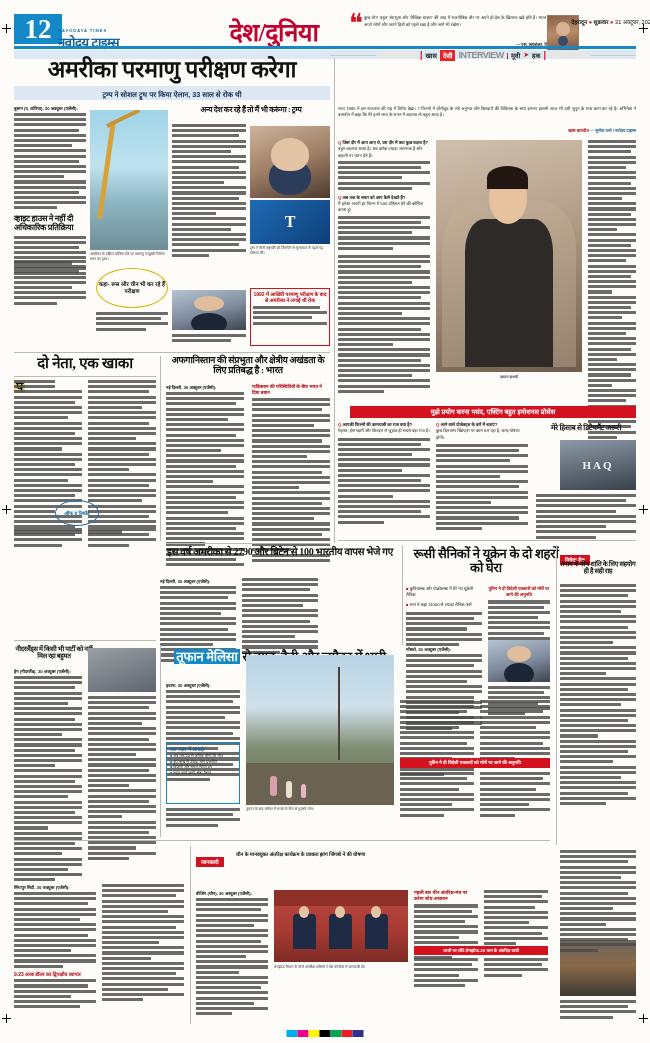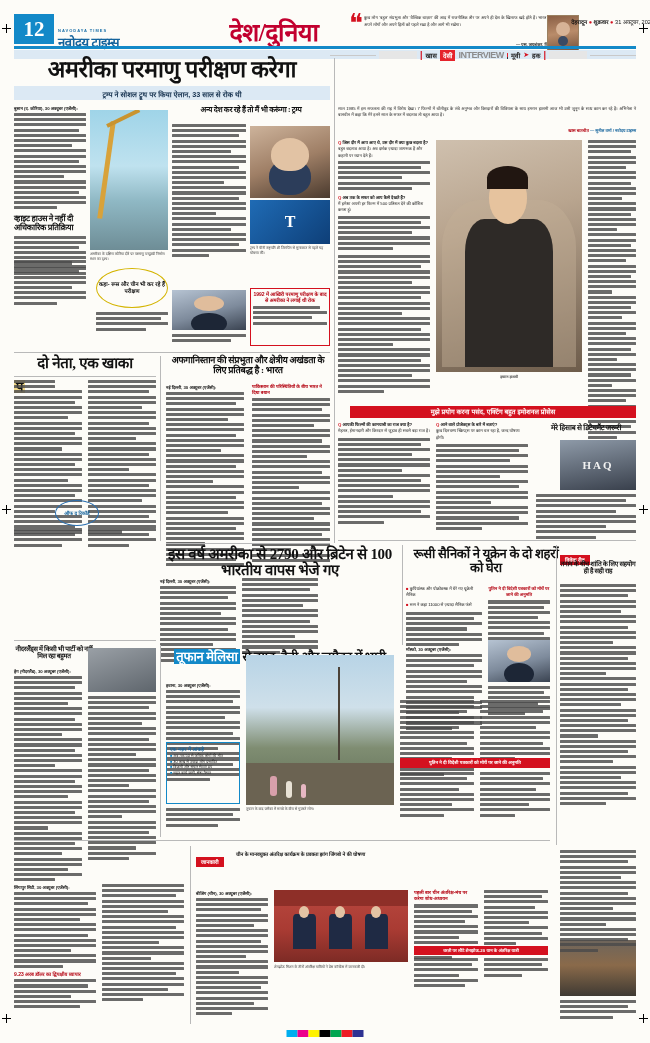--- a/index.html
+++ b/index.html
@@ -4,22 +4,22 @@
 <style>
   html,body{margin:0;padding:0;background:#cfcfcf;}
   body{font-family:"Liberation Sans",sans-serif;}
   #page{
     width:650px;height:1043px;background:#fdfcf8;position:relative;
     overflow:hidden;box-sizing:border-box;
   }
 
   
   .masthead{position:absolute;left:14px;top:14px;width:622px;height:42px;}
-  .pageno{position:absolute;left:0;top:0;width:40px;height:30px;background:#1389c8;
-     color:#fff;font-size:21px;font-weight:bold;text-align:center;line-height:30px;font-family:"Liberation Serif",serif;}
+  .pageno{position:absolute;left:0;top:0;width:48px;height:30px;background:#1389c8;
+     color:#fff;font-size:27px;font-weight:bold;text-align:center;line-height:30px;font-family:"Liberation Serif",serif;}
   .logo-wrap{position:absolute;left:44px;top:14px;width:100px;text-align:left;}
   .logo-sub{font-size:4px;letter-spacing:1px;color:#1a6fa8;font-weight:bold;}
   .logo-main{font-size:13px;font-weight:bold;color:#14639c;letter-spacing:-0.4px;
     font-family:"Liberation Serif",serif;}
   .section-title{position:absolute;left:180px;top:0px;width:160px;text-align:center;
     font-size:25px;font-weight:bold;color:#c2002f;font-family:"Liberation Serif",serif;letter-spacing:-0.5px;}
   .quote-box{position:absolute;left:335px;top:1px;width:212px;height:38px;}
   .qmark{position:absolute;left:0;top:0;width:13px;height:20px;color:#d4111f;font-size:26px;
      line-height:18px;font-family:"Liberation Serif",serif;}
   .qtext{position:absolute;left:15px;top:0;width:196px;font-size:4.2px;line-height:1.55;color:#1a1a1a;text-align:justify;}
@@ -462,21 +462,21 @@
         <div class="ln"></div>
       <div class="ln"></div>
         <div class="ln s50"></div>
         <div class="ln"></div>
         <div class="ln"></div>
     </div>
   </div>
 
   <div class="hr" style="left:166px;top:543px;width:164px;"></div>
 
-  <div class="hl" style="position:absolute;left:160px;top:547px;width:240px;font-size:15px;text-align:center;">इस वर्ष अमरीका से 2790 और ब्रिटेन से 100 भारतीय वापस भेजे गए</div>
+  <div class="hl" style="position:absolute;left:160px;top:547px;width:240px;font-size:10px;text-align:center;">इस वर्ष अमरीका से 2790 और ब्रिटेन से 100 भारतीय वापस भेजे गए</div>
   <div class="col" style="left:160px;top:578px;width:76px;">
     <div class="dateline-in">नई दिल्ली, 30 अक्टूबर (एजेंसी):</div>
     <div class="fake" style="margin-top:2px;">
       <div class="ln"></div>
         <div class="ln"></div>
         <div class="ln s90"></div>
         <div class="ln"></div>
       <div class="ln"></div>
         <div class="ln s80"></div>
         <div class="ln"></div>

